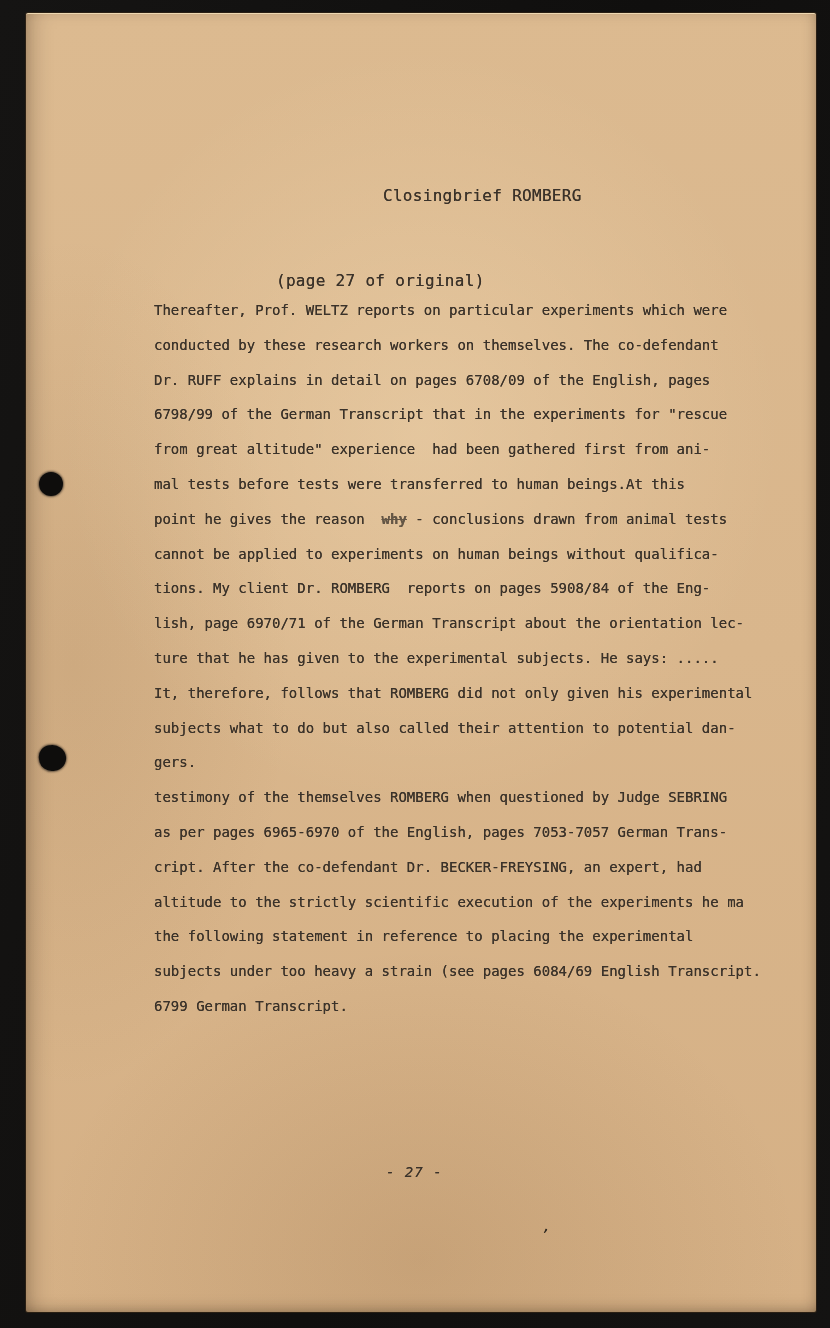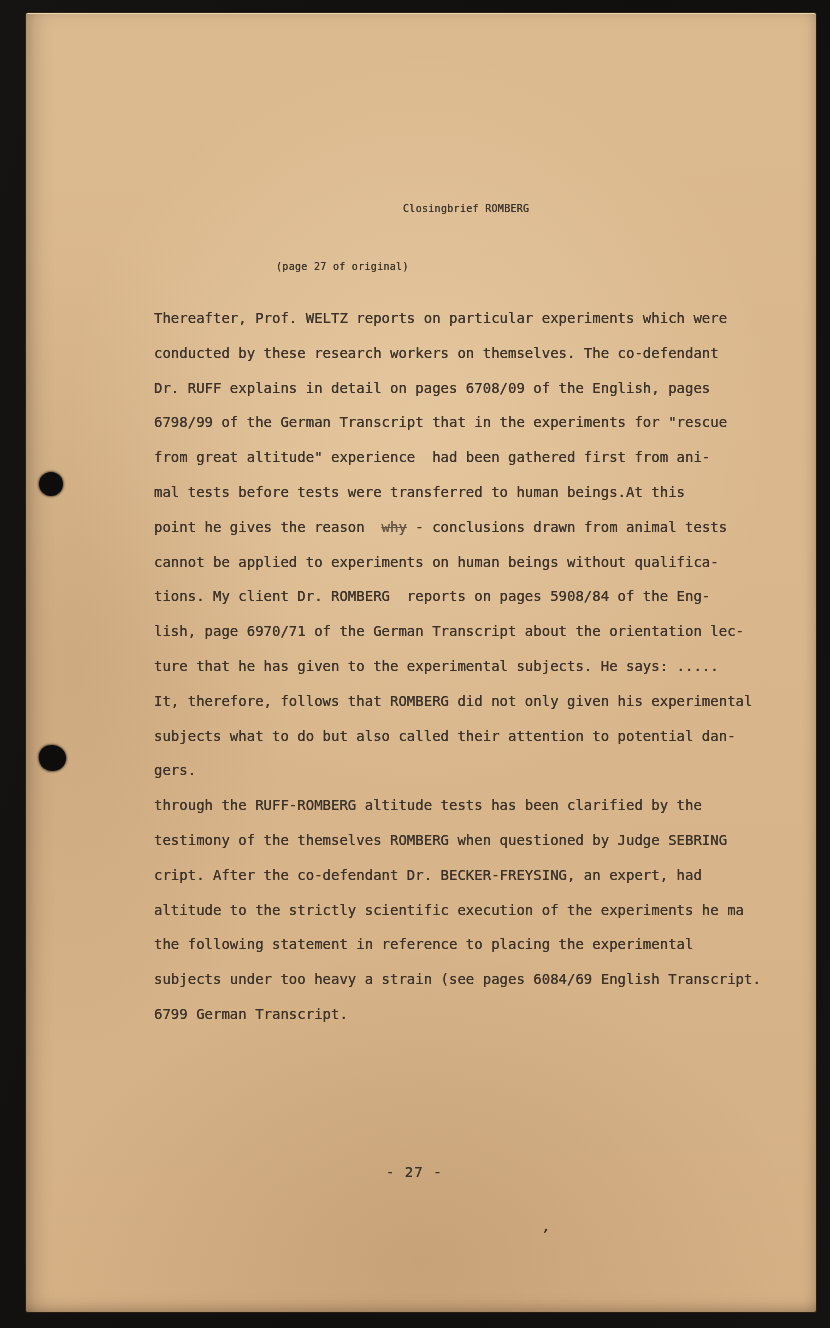--- a/index.html
+++ b/index.html
@@ -30,63 +30,64 @@
     border-radius: 2px;
     box-shadow:
       inset 16px 0 26px -16px rgba(25, 14, 6, 0.38),
       inset -8px 0 16px -10px rgba(25, 14, 6, 0.30),
       inset 0 -10px 18px -12px rgba(45, 28, 12, 0.40),
       0 0 0 1px rgba(70, 48, 24, 0.45);
     color: #3a322a;
   }
   .title {
     position: absolute;
-    left: 377px;
+    left: 357px;
     top: 172px;
-    font-size: 10px;
+    font-size: 16px;
     letter-spacing: 0.3px;
     white-space: pre;
     text-shadow: 0 0 0.6px rgba(48, 40, 32, 0.85);
-    margin-top: 17px;
   }
   .subtitle {
     position: absolute;
     left: 250px;
-    top: 247px;
-    font-size: 10px;
+    top: 257px;
+    font-size: 16px;
     letter-spacing: 0.3px;
     white-space: pre;
     text-shadow: 0 0 0.6px rgba(48, 40, 32, 0.85);
   }
   .doc-body {
     position: absolute;
     left: 128px;
-    top: 287px;
+    top: 279px;
     width: 640px;
     font-size: 14px;
     line-height: 34.8px;
     text-shadow: 0 0 0.6px rgba(48, 40, 32, 0.85);
   }
   .line {
     white-space: pre;
     height: 34.8px;
   }
   .overstrike {
     text-decoration: line-through;
     opacity: 0.75;
     filter: blur(0.4px);
+    font-weight: bold;
   }
   .pagenum {
     position: absolute;
     left: 360px;
     top: 1150px;
     font-size: 14px;
     letter-spacing: 1px;
     white-space: pre;
     text-shadow: 0 0 0.6px rgba(48, 40, 32, 0.85);
+    font-style: italic;
   }
   .stray {
     position: absolute;
     left: 514px;
     top: 1212px;
     font-size: 15px;
     transform: rotate(12deg);
     color: #2e2820;
   }
   .hole {
@@ -127,22 +128,22 @@
       <div class="line">from great altitude" experience  had been gathered first from ani-</div>
       <div class="line">mal tests before tests were transferred to human beings.At this</div>
       <div class="line"><span>point he gives the reason  </span><span class="overstrike">why</span><span> - conclusions drawn from animal tests</span></div>
       <div class="line">cannot be applied to experiments on human beings without qualifica-</div>
       <div class="line">tions. My client Dr. ROMBERG  reports on pages 5908/84 of the Eng-</div>
       <div class="line">lish, page 6970/71 of the German Transcript about the orientation lec-</div>
       <div class="line">ture that he has given to the experimental subjects. He says: .....</div>
       <div class="line">It, therefore, follows that ROMBERG did not only given his experimental</div>
       <div class="line">subjects what to do but also called their attention to potential dan-</div>
       <div class="line">gers.</div>
-      <div class="line">through the RUFF-ROMBERG altitude tests has been clarified by the</div>
       <div class="line">testimony of the themselves ROMBERG when questioned by Judge SEBRING</div>
+      <div class="line">as per pages 6965-6970 of the English, pages 7053-7057 German Trans-</div>
       <div class="line">cript. After the co-defendant Dr. BECKER-FREYSING, an expert, had</div>
       <div class="line">altitude to the strictly scientific execution of the experiments he ma</div>
       <div class="line">the following statement in reference to placing the experimental</div>
       <div class="line">subjects under too heavy a strain (see pages 6084/69 English Transcript.</div>
       <div class="line">6799 German Transcript.</div>
     </div>
 
     <div class="pagenum">- 27 -</div>
     <div class="stray">’</div>
   </div>

